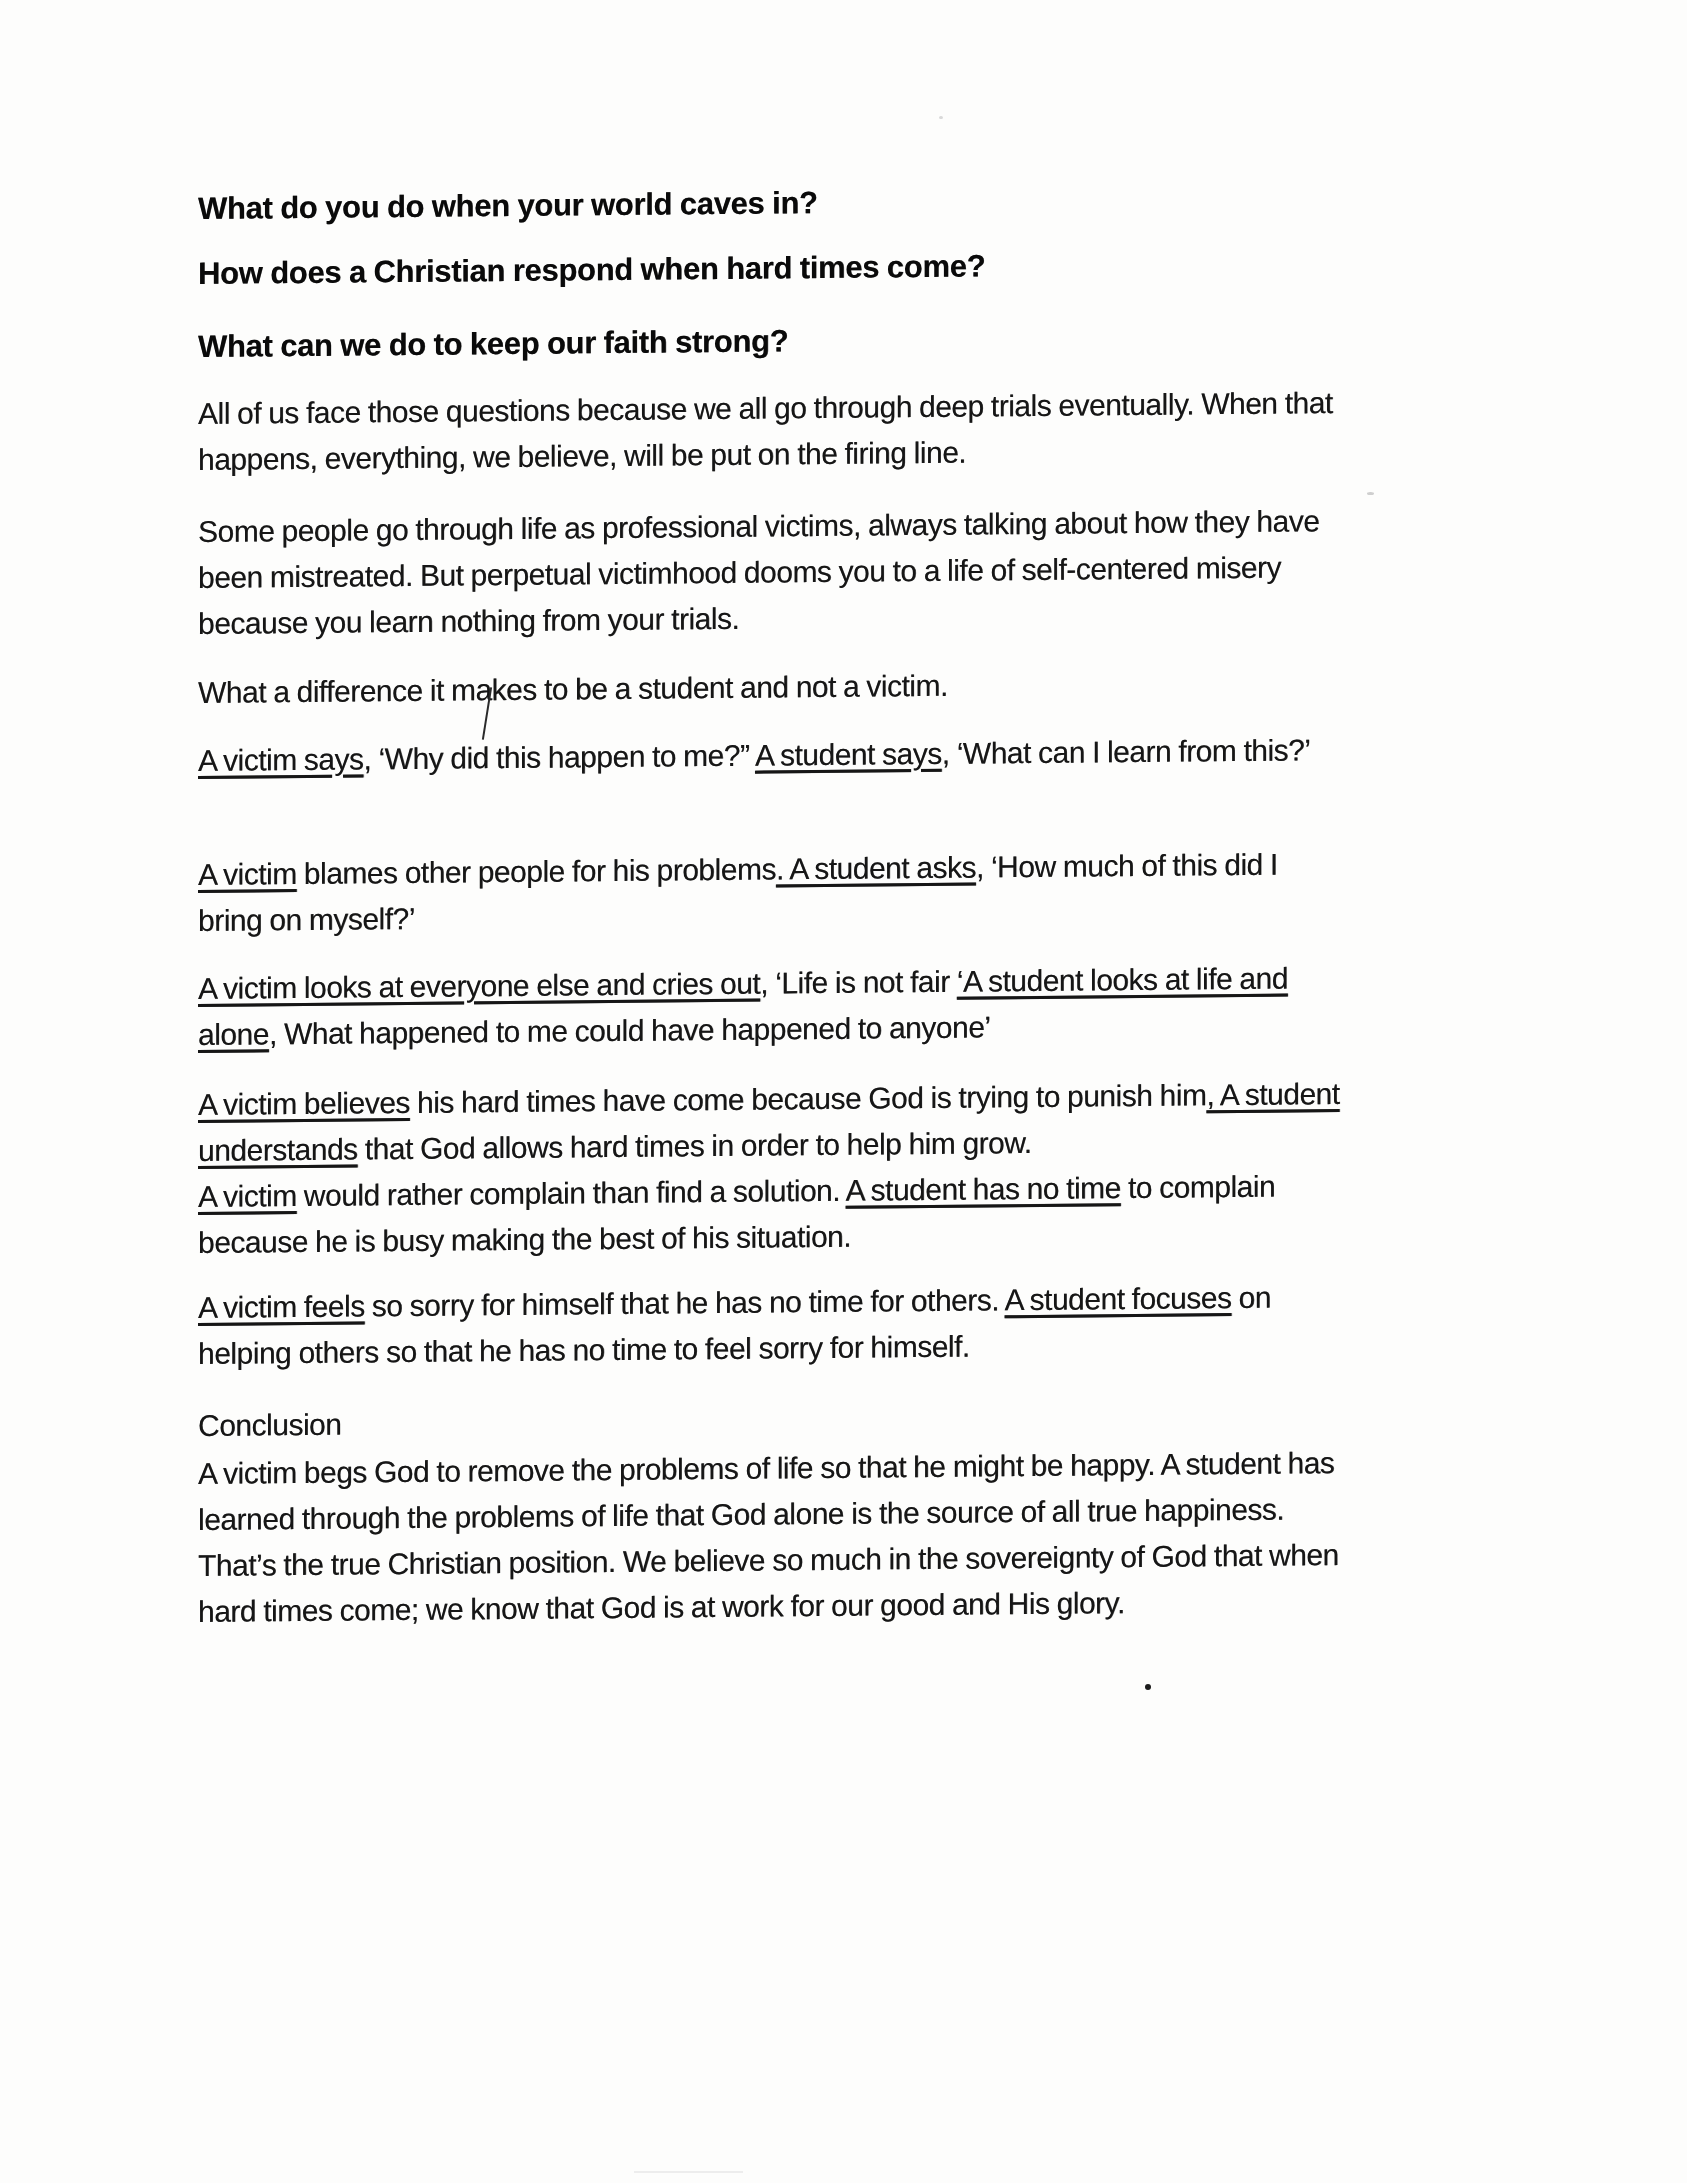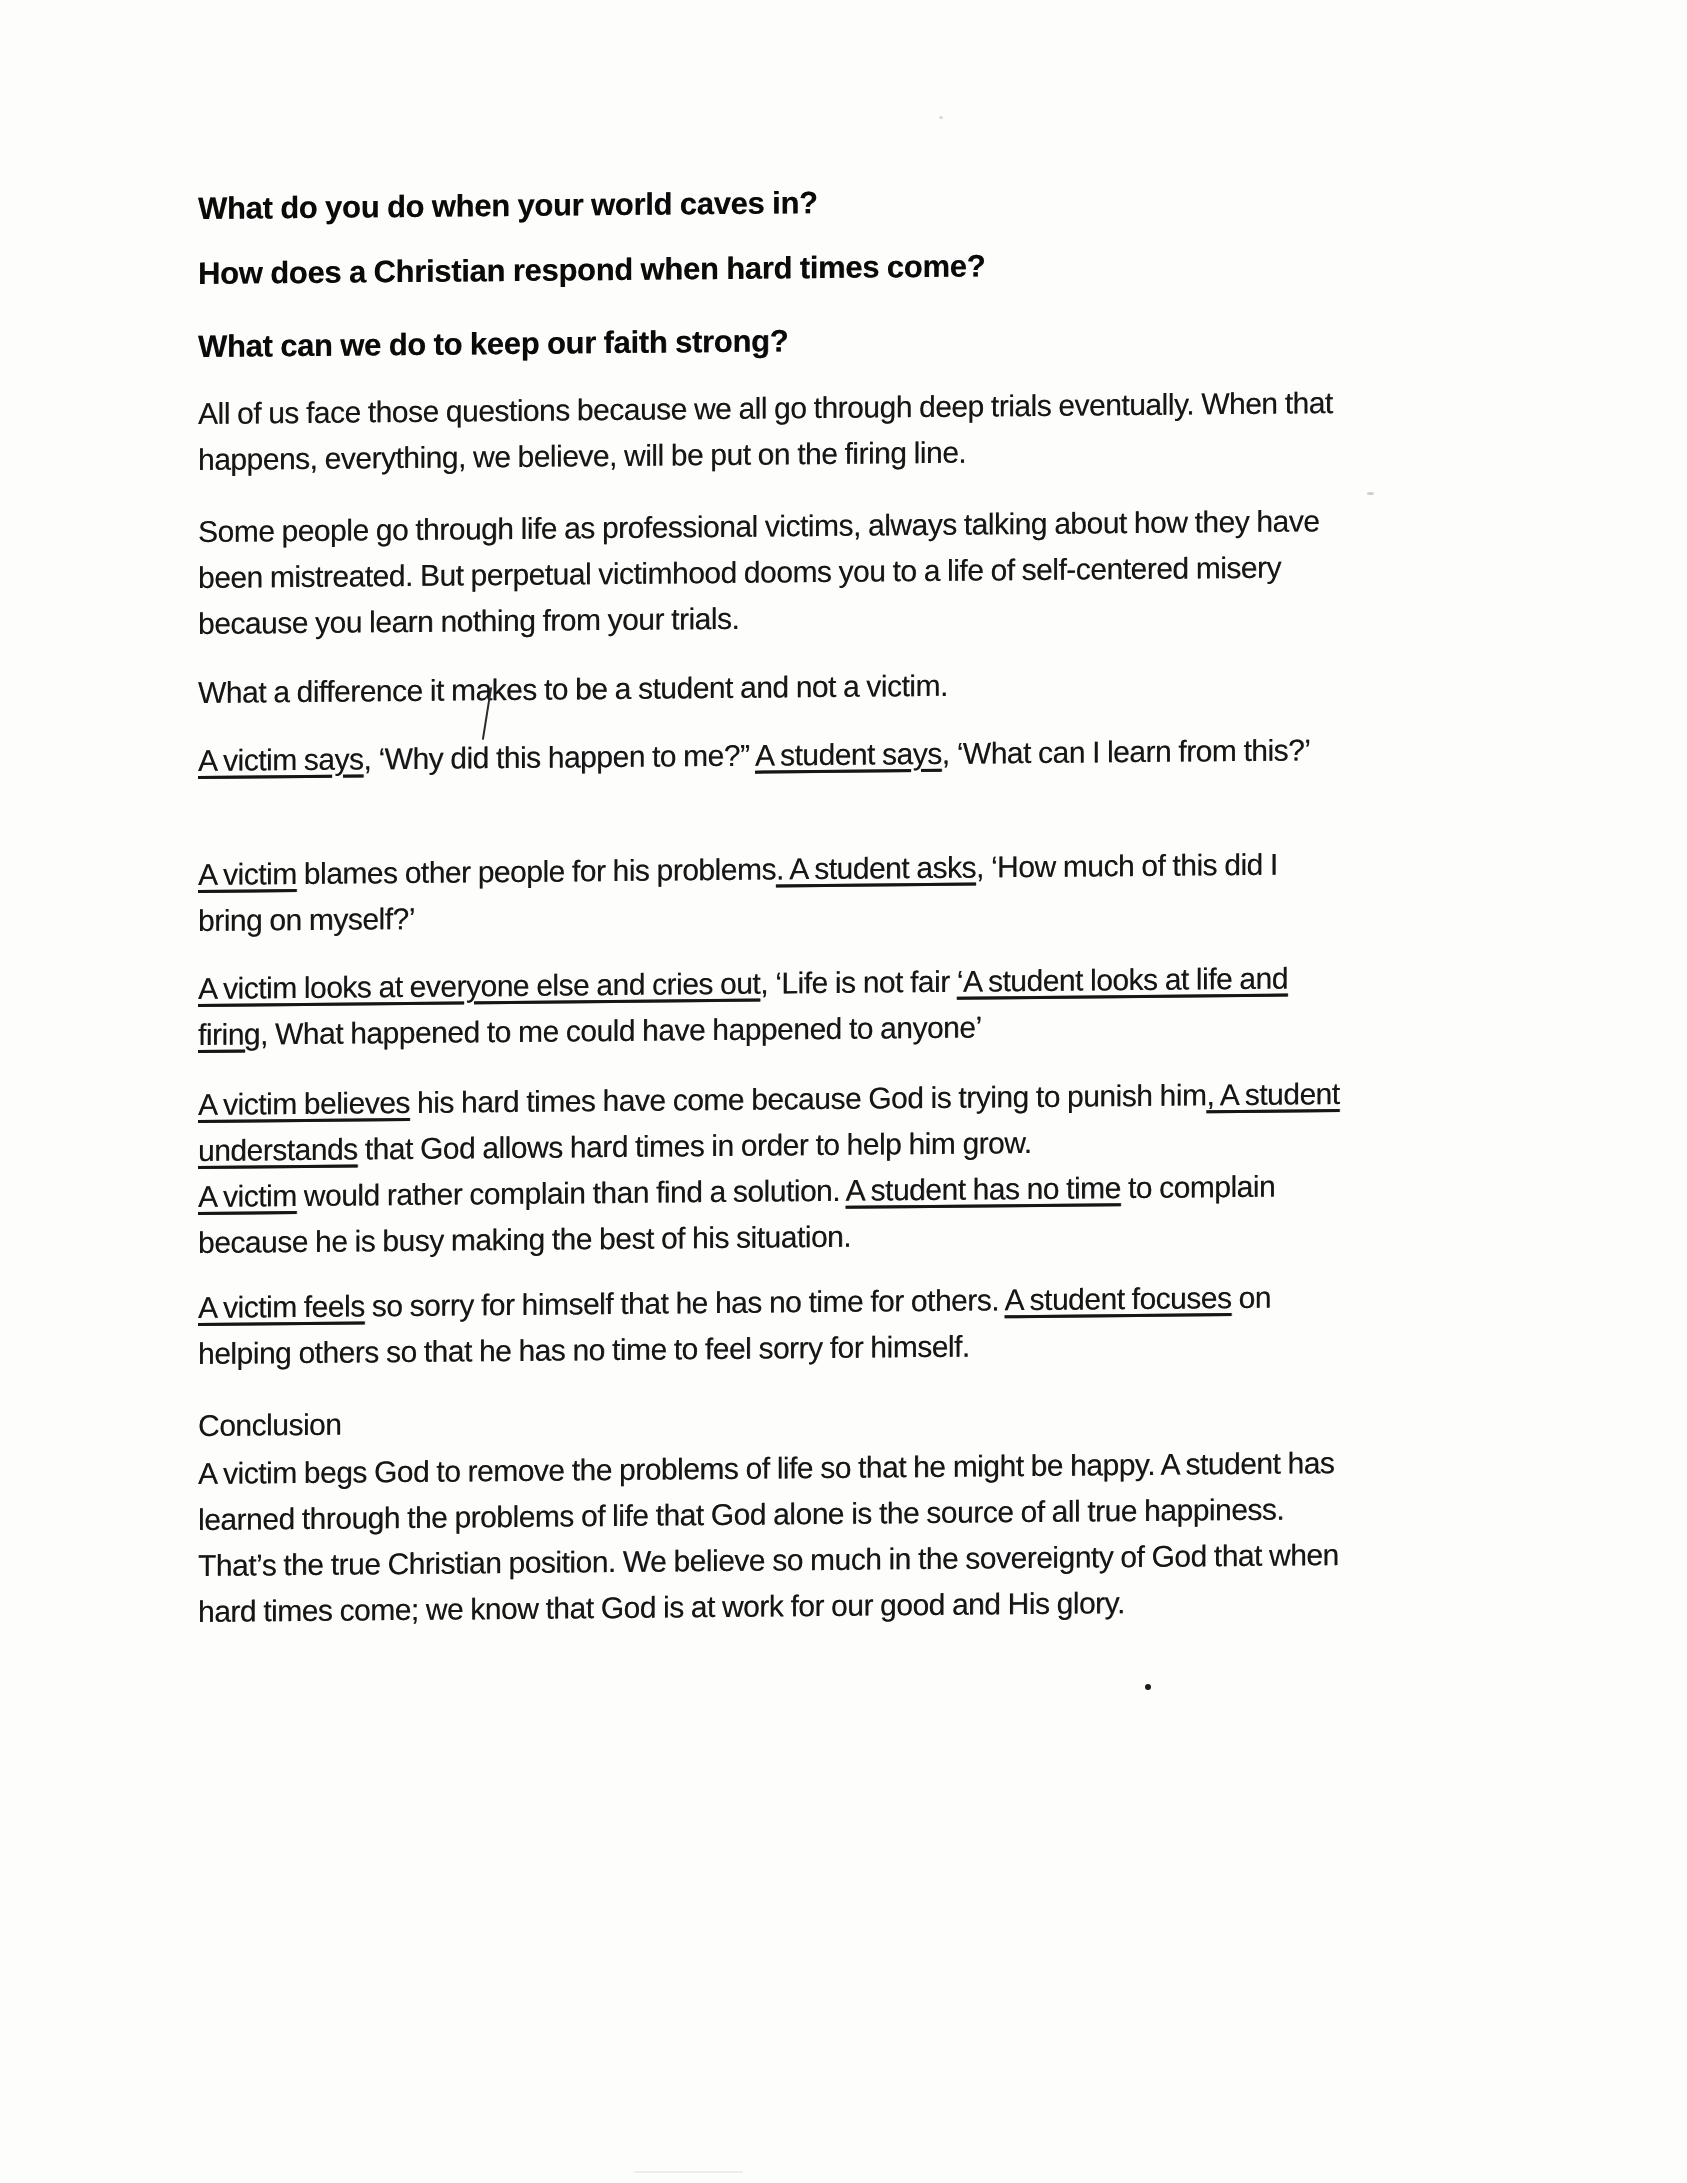--- a/index.html
+++ b/index.html
@@ -75,21 +75,21 @@
       </div>
       <div class="block" style="top: 738px;">
         <div class="line"><span class="u">A victim says</span><span>, ‘Why did this happen to me?” </span><span class="u">A student says</span><span>, ‘What can I learn from this?’</span></div>
       </div>
       <div class="block" style="top: 852px;">
         <div class="line"><span class="u">A victim</span><span> blames other people for his problems</span><span class="u">. A student asks</span><span>, ‘How much of this did I</span></div>
         <div class="line"><span>bring on myself?’</span></div>
       </div>
       <div class="block" style="top: 966px;">
         <div class="line"><span class="u">A victim looks at everyone else and cries out</span><span>, ‘Life is not fair </span><span class="u">‘A student looks at life and</span></div>
-        <div class="line"><span class="u">firing</span><span>, What happened to me could have happened to anyone’</span></div>
+        <div class="line"><span class="u">alone</span><span>, What happened to me could have happened to anyone’</span></div>
       </div>
       <div class="block" style="top: 1082px;">
         <div class="line"><span class="u">A victim believes</span><span> his hard times have come because God is trying to punish him</span><span class="u">, A student</span></div>
         <div class="line"><span class="u">understands</span><span> that God allows hard times in order to help him grow.</span></div>
       </div>
       <div class="block" style="top: 1174px;">
         <div class="line"><span class="u">A victim</span><span> would rather complain than find a solution. </span><span class="u">A student has no time</span><span> to complain</span></div>
         <div class="line"><span>because he is busy making the best of his situation.</span></div>
       </div>
       <div class="block" style="top: 1285px;">

